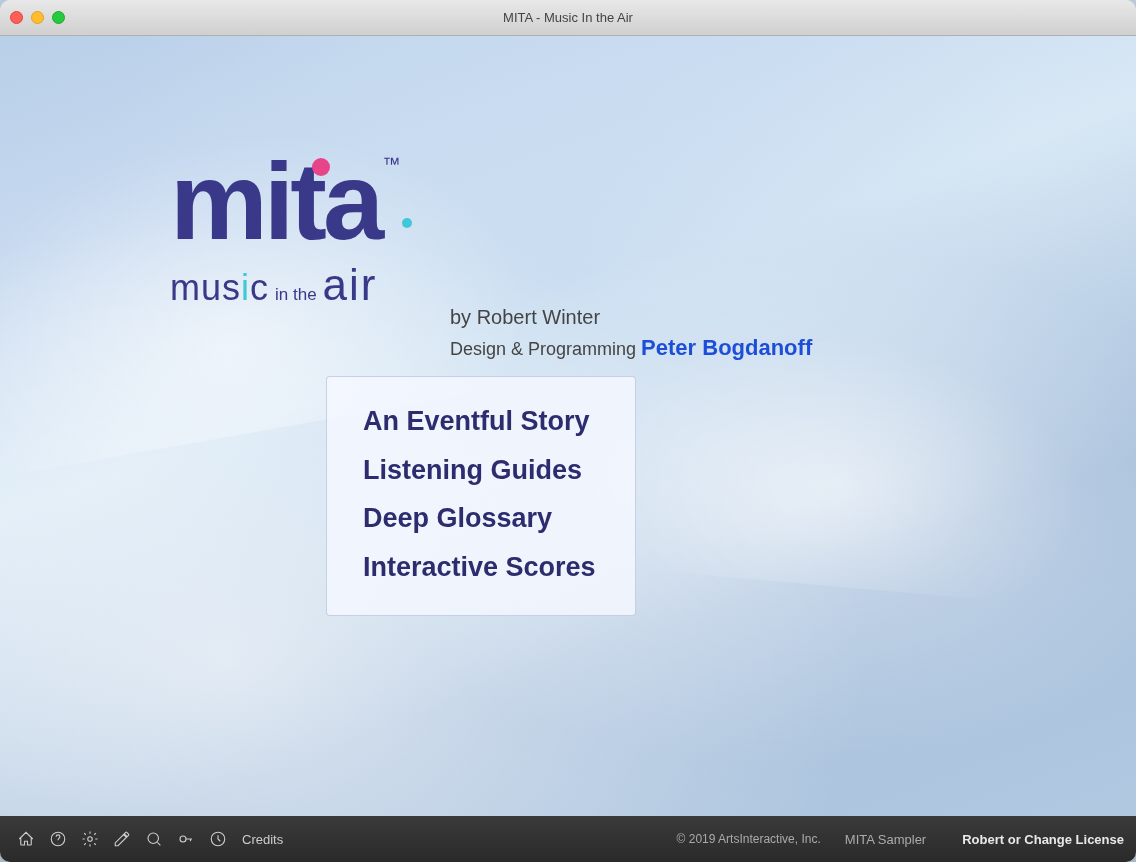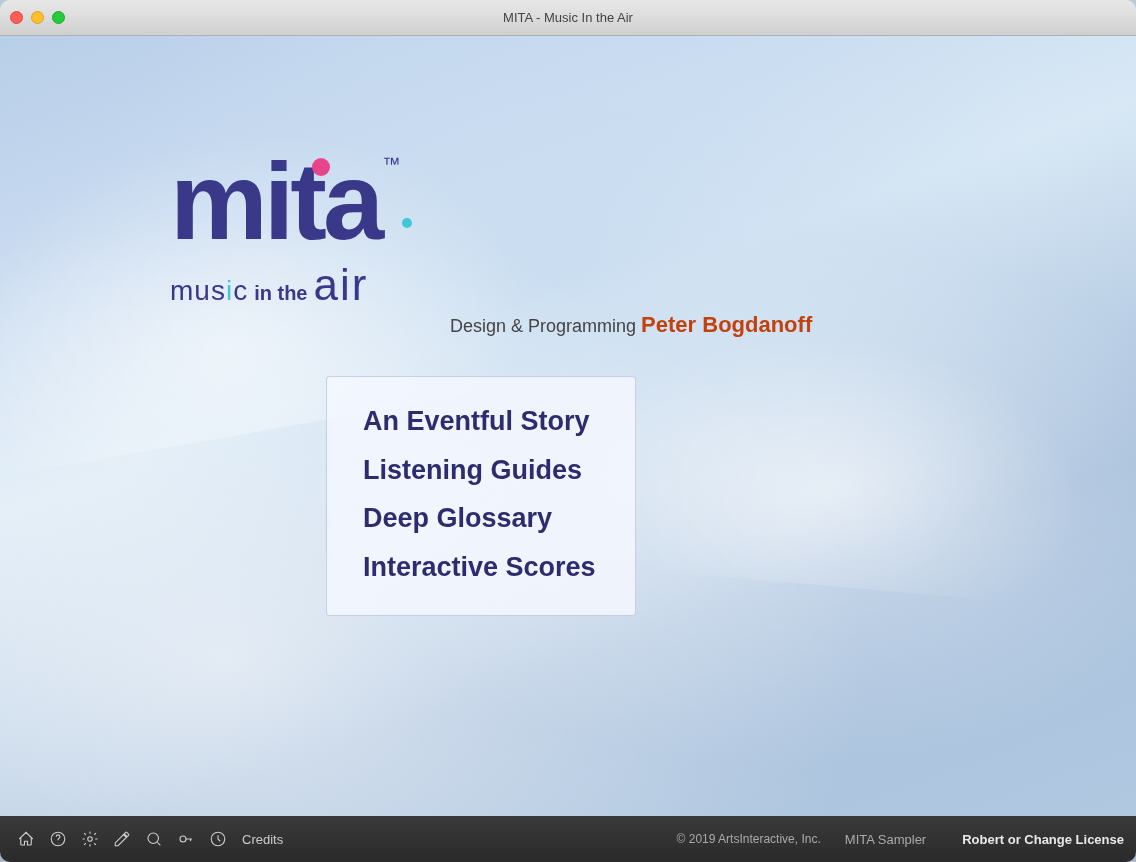--- a/index.html
+++ b/index.html
@@ -149,33 +149,33 @@
     }
 
     .music-in-the-air {
       display: flex;
       align-items: baseline;
       margin-top: 4px;
       gap: 6px;
     }
 
     .music-text {
-      font-size: 28px;
+      font-size: 36px;
       font-weight: 300;
       color: #3a3888;
       letter-spacing: 1px;
     }
 
     .music-i {
       color: #40c8d8;
     }
 
     .in-the-text {
-      font-size: 20px;
-      font-weight: 700;
+      font-size: 17px;
+      font-weight: 400;
       color: #3a3888;
     }
 
     .air-text {
       font-size: 44px;
       font-weight: 300;
       color: #3a3888;
       letter-spacing: 2px;
     }
 
@@ -195,21 +195,21 @@
     .design-line {
       font-size: 18px;
       color: #444;
       font-weight: 300;
       margin-top: 6px;
     }
 
     .design-name {
       font-size: 22px;
       font-weight: 600;
-      color: #c2410c;
+      color: #1d4ed8;
     }
 
     
     .menu-box {
       position: absolute;
       top: 340px;
       left: 326px;
       width: 310px;
       background: rgba(245, 248, 255, 0.82);
       border: 1px solid rgba(180, 190, 220, 0.7);
@@ -319,20 +319,21 @@
       <div class="music-in-the-air">
         <span class="music-text">
           mus<span class="music-i">i</span>c
         </span>
         <span class="in-the-text">in the</span>
         <span class="air-text">air</span>
       </div>
     </div>
 
     <div class="credits-text">
+      <div class="by-line">by Robert Winter</div>
       <div class="design-line">
         <span>Design &amp; Programming</span>
         <span class="design-name">Peter Bogdanoff</span>
       </div>
     </div>
 
     <div class="menu-box">
       <a class="menu-item">
         <span>An Eventful Story</span>
       </a>

